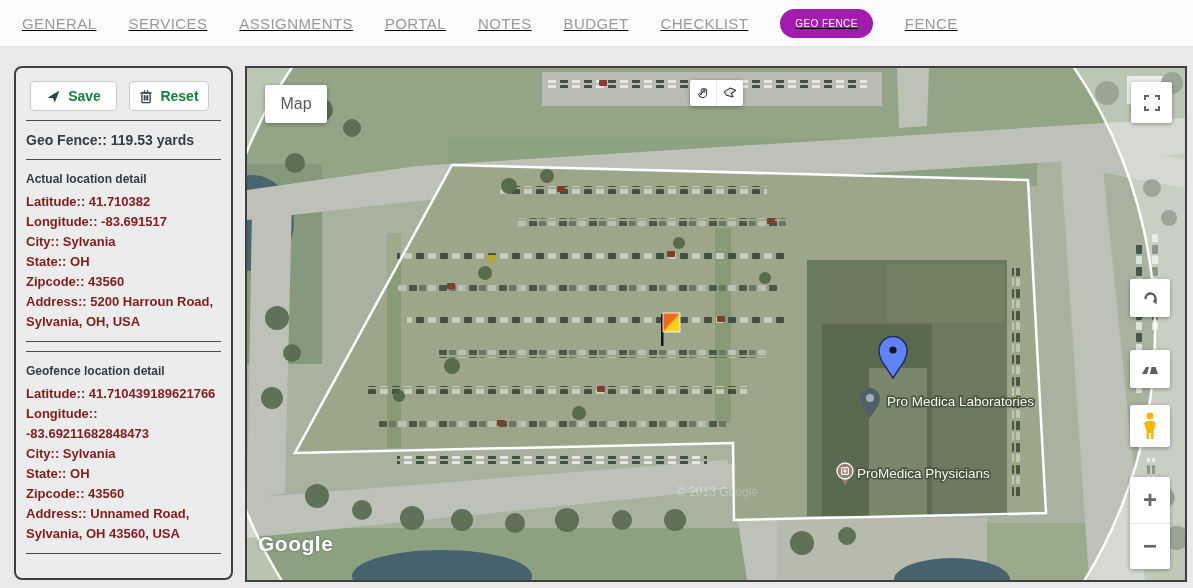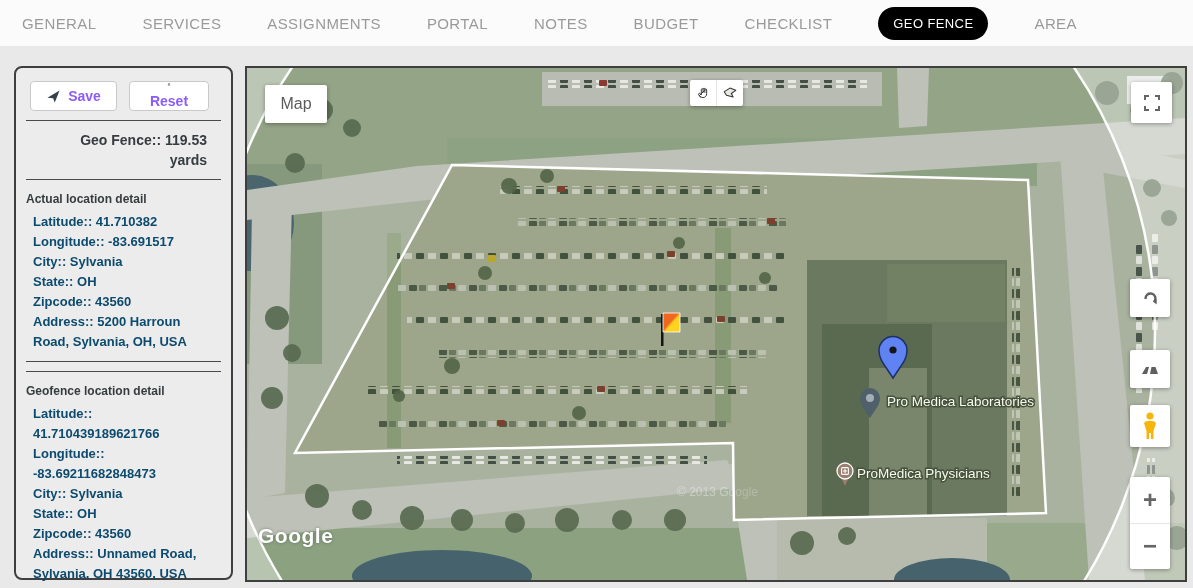--- a/index.html
+++ b/index.html
@@ -1,36 +1,36 @@
 <!DOCTYPE html>
 <html><head>
 <meta charset="utf-8">
 <style>
   html,body{margin:0;padding:0;}
   .screen{position:relative;width:1193px;height:588px;background:#e9e9e9;overflow:hidden;
           font-family:"Liberation Sans",sans-serif;}
 
   
   .topnav{position:absolute;left:0;top:0;right:0;height:46px;background:#fbfbfb;
-          display:flex;align-items:center;padding-left:22px;gap:46px;}
+          display:flex;align-items:center;padding-left:22px;gap:32px;text-decoration:underline;}
   .nav-item{font-size:15px;color:#9a9a9a;letter-spacing:.4px;cursor:pointer;white-space:nowrap;}
-  .nav-item.active{background:#000000;color:#fff;border-radius:20px;padding:9px 15px;font-size:13px;}
+  .nav-item.active{background:#a21caf;color:#fff;border-radius:20px;padding:9px 15px;font-size:10px;}
 
   
   .panel{position:absolute;left:14px;top:66px;width:219px;height:514px;box-sizing:border-box;
          background:#ececec;border:2px solid #3f3f3f;border-radius:8px;padding:8px 9px;color:#353c40;}
   .btn-row{display:flex;gap:12px;margin:5px 0 2px 5px;}
   .btn{display:inline-flex;align-items:center;justify-content:center;gap:7px;background:#fff;
        border:1px solid #c9c9c9;border-radius:4px;height:30px;font-size:14px;font-weight:700;
-       color:#8b5cf6;font-family:inherit;cursor:pointer;}
-  .btn-save{width:87px;} .btn-reset{width:80px;flex-direction:column;}
+       color:#15803d;font-family:inherit;cursor:pointer;}
+  .btn-save{width:87px;} .btn-reset{width:80px;}
   .panel hr{border:0;border-top:1.5px solid #4a4a4a;margin:9px 1px;}
-  .p-bold{font-size:14px;font-weight:700;line-height:20px;margin:2px 15px;text-align:right;}
+  .p-bold{font-size:14px;font-weight:700;line-height:20px;margin:2px 1px;}
   .p-head{font-size:12px;font-weight:700;line-height:20px;margin:2px 1px 3px 1px;}
-  .p-line{font-size:13px;font-weight:600;line-height:20px;color:#0c4a6e;margin:0 8px;}
+  .p-line{font-size:13px;font-weight:600;line-height:20px;color:#7f1d1d;margin:0 1px;}
 
   
   .map{position:absolute;left:245px;top:66px;width:938px;height:512px;border:2px solid #3f3f3f;
        background:#a9b29f;overflow:hidden;}
   .scene{position:absolute;left:0;top:0;}
 
   .mapctl{position:absolute;background:#fff;box-shadow:0 1px 4px rgba(0,0,0,.35);cursor:pointer;}
   .maptype{left:18px;top:17px;height:38px;display:flex;border-radius:2px;overflow:hidden;align-items:flex-end;}
   .maptype .seg{display:flex;align-items:center;justify-content:center;height:100%;font-size:16px;}
   .seg-map{width:62px;color:#5b5b5b;}
@@ -43,38 +43,38 @@
   .sqbtn{display:flex;align-items:center;justify-content:center;border-radius:2px;}
   .fullscreen{right:13px;top:14px;width:41px;height:41px;}
   .rotate{right:15px;top:211px;width:40px;height:38px;}
   .tilt{right:15px;top:282px;width:40px;height:38px;}
   .pegman{right:15px;top:337px;width:40px;height:42px;}
   .zoomctl{right:15px;top:409px;width:40px;height:92px;display:flex;flex-direction:column;border-radius:2px;}
   .zoomctl .z{flex:1;display:flex;align-items:center;justify-content:center;font-size:24px;
               font-weight:700;color:#666;cursor:pointer;}
   .zoomctl .z:first-child{border-bottom:1px solid #e6e6e6;}
 
-  .glogo{position:absolute;left:11px;bottom:32px;color:#fff;font-size:21px;font-weight:600;
+  .glogo{position:absolute;left:11px;bottom:24px;color:#fff;font-size:21px;font-weight:600;
          letter-spacing:.5px;text-shadow:0 0 3px rgba(60,70,60,.55);cursor:pointer;}
 </style>
 </head>
 <body>
 
 <div class="screen">
 
   <nav class="topnav">
     <span class="nav-item">GENERAL</span>
     <span class="nav-item">SERVICES</span>
     <span class="nav-item">ASSIGNMENTS</span>
     <span class="nav-item">PORTAL</span>
     <span class="nav-item">NOTES</span>
     <span class="nav-item">BUDGET</span>
     <span class="nav-item">CHECKLIST</span>
     <span class="nav-item active">GEO FENCE</span>
-    <span class="nav-item">AREA</span>
+    <span class="nav-item">FENCE</span>
   </nav>
 
   <aside class="panel">
     <div class="btn-row">
       <button class="btn btn-save">
         <svg width="15" height="15" viewBox="0 0 16 16">
           <path d="M1.5 9.2 L14.5 1.5 L9.3 14.5 L7.6 9.8 Z" fill="#32424d"></path>
         </svg>
         <span>Save</span>
       </button>

